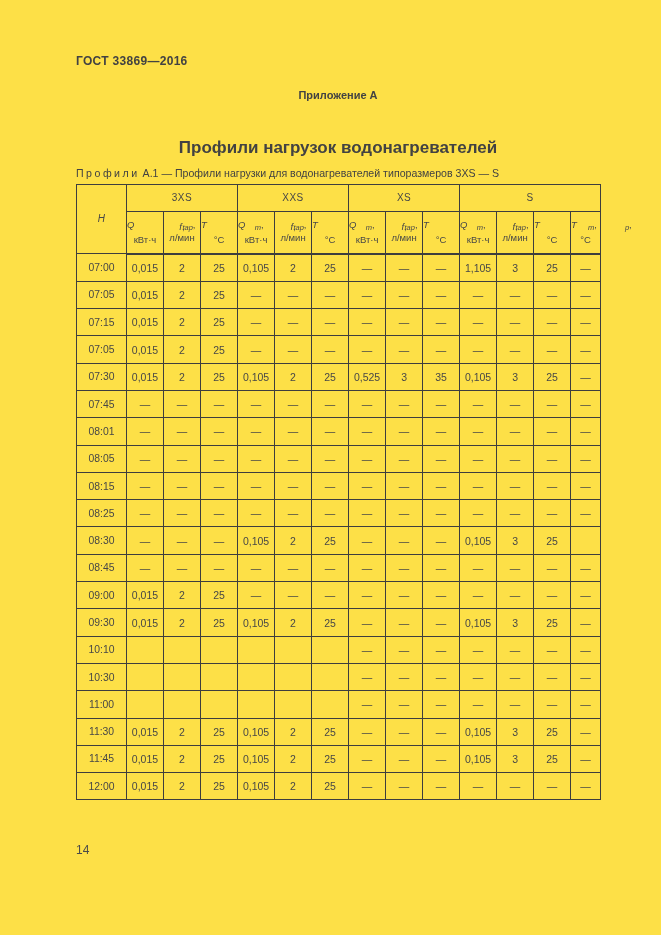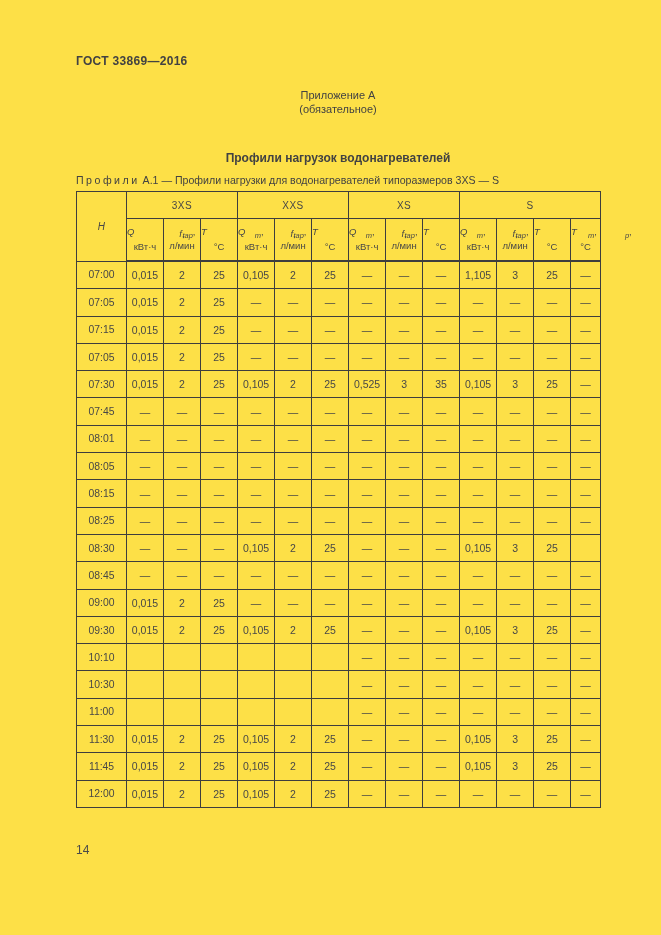--- a/index.html
+++ b/index.html
@@ -21,27 +21,27 @@
   .doc-number {
     margin-top: 54px;
     font-size: 12px;
     font-weight: bold;
     letter-spacing: 0.3px;
   }
   .appendix {
     margin-top: 21px;
     text-align: center;
     font-size: 11px;
-    font-weight: normal;
+    font-weight: bold;
     line-height: 13.5px;
   }
   .section-title {
     margin-top: 35px;
     text-align: center;
-    font-size: 12px;
+    font-size: 17px;
     font-weight: bold;
   }
   .intro {
     margin: 13px 0 0 0;
     font-size: 10.8px;
     line-height: 13.5px;
     text-align: justify;
     text-indent: 28px;
   }
   .caption {
@@ -82,21 +82,20 @@
   }
 </style>
 </head>
 <body>
 
 <div class="page">
   <div class="content">
     <div class="doc-number">ГОСТ 33869—2016</div>
     <div class="appendix">
       <div>Приложение А</div>
-      <div>(обязательное)</div>
     </div>
     <div class="section-title">Профили нагрузок водонагревателей</div>
     <div class="caption">
       <span class="spaced">Профили</span>
       <span>А.1 — Профили нагрузки для водонагревателей типоразмеров 3XS — S</span>
     </div>
     <table class="profiles">
       <colgroup>
           <col style="width:50px">
           <col style="width:37px">

